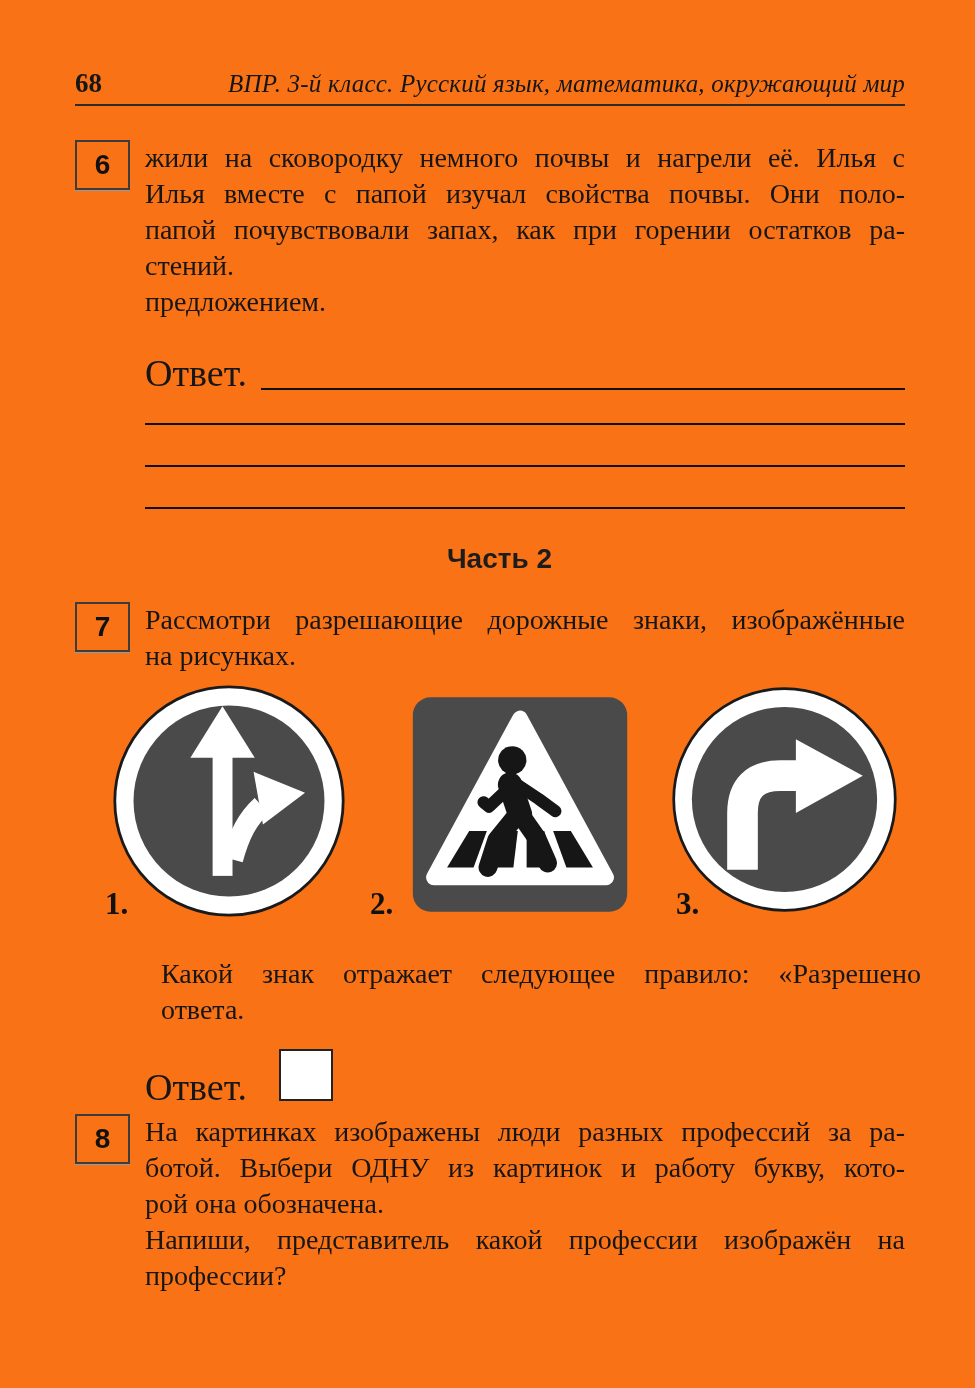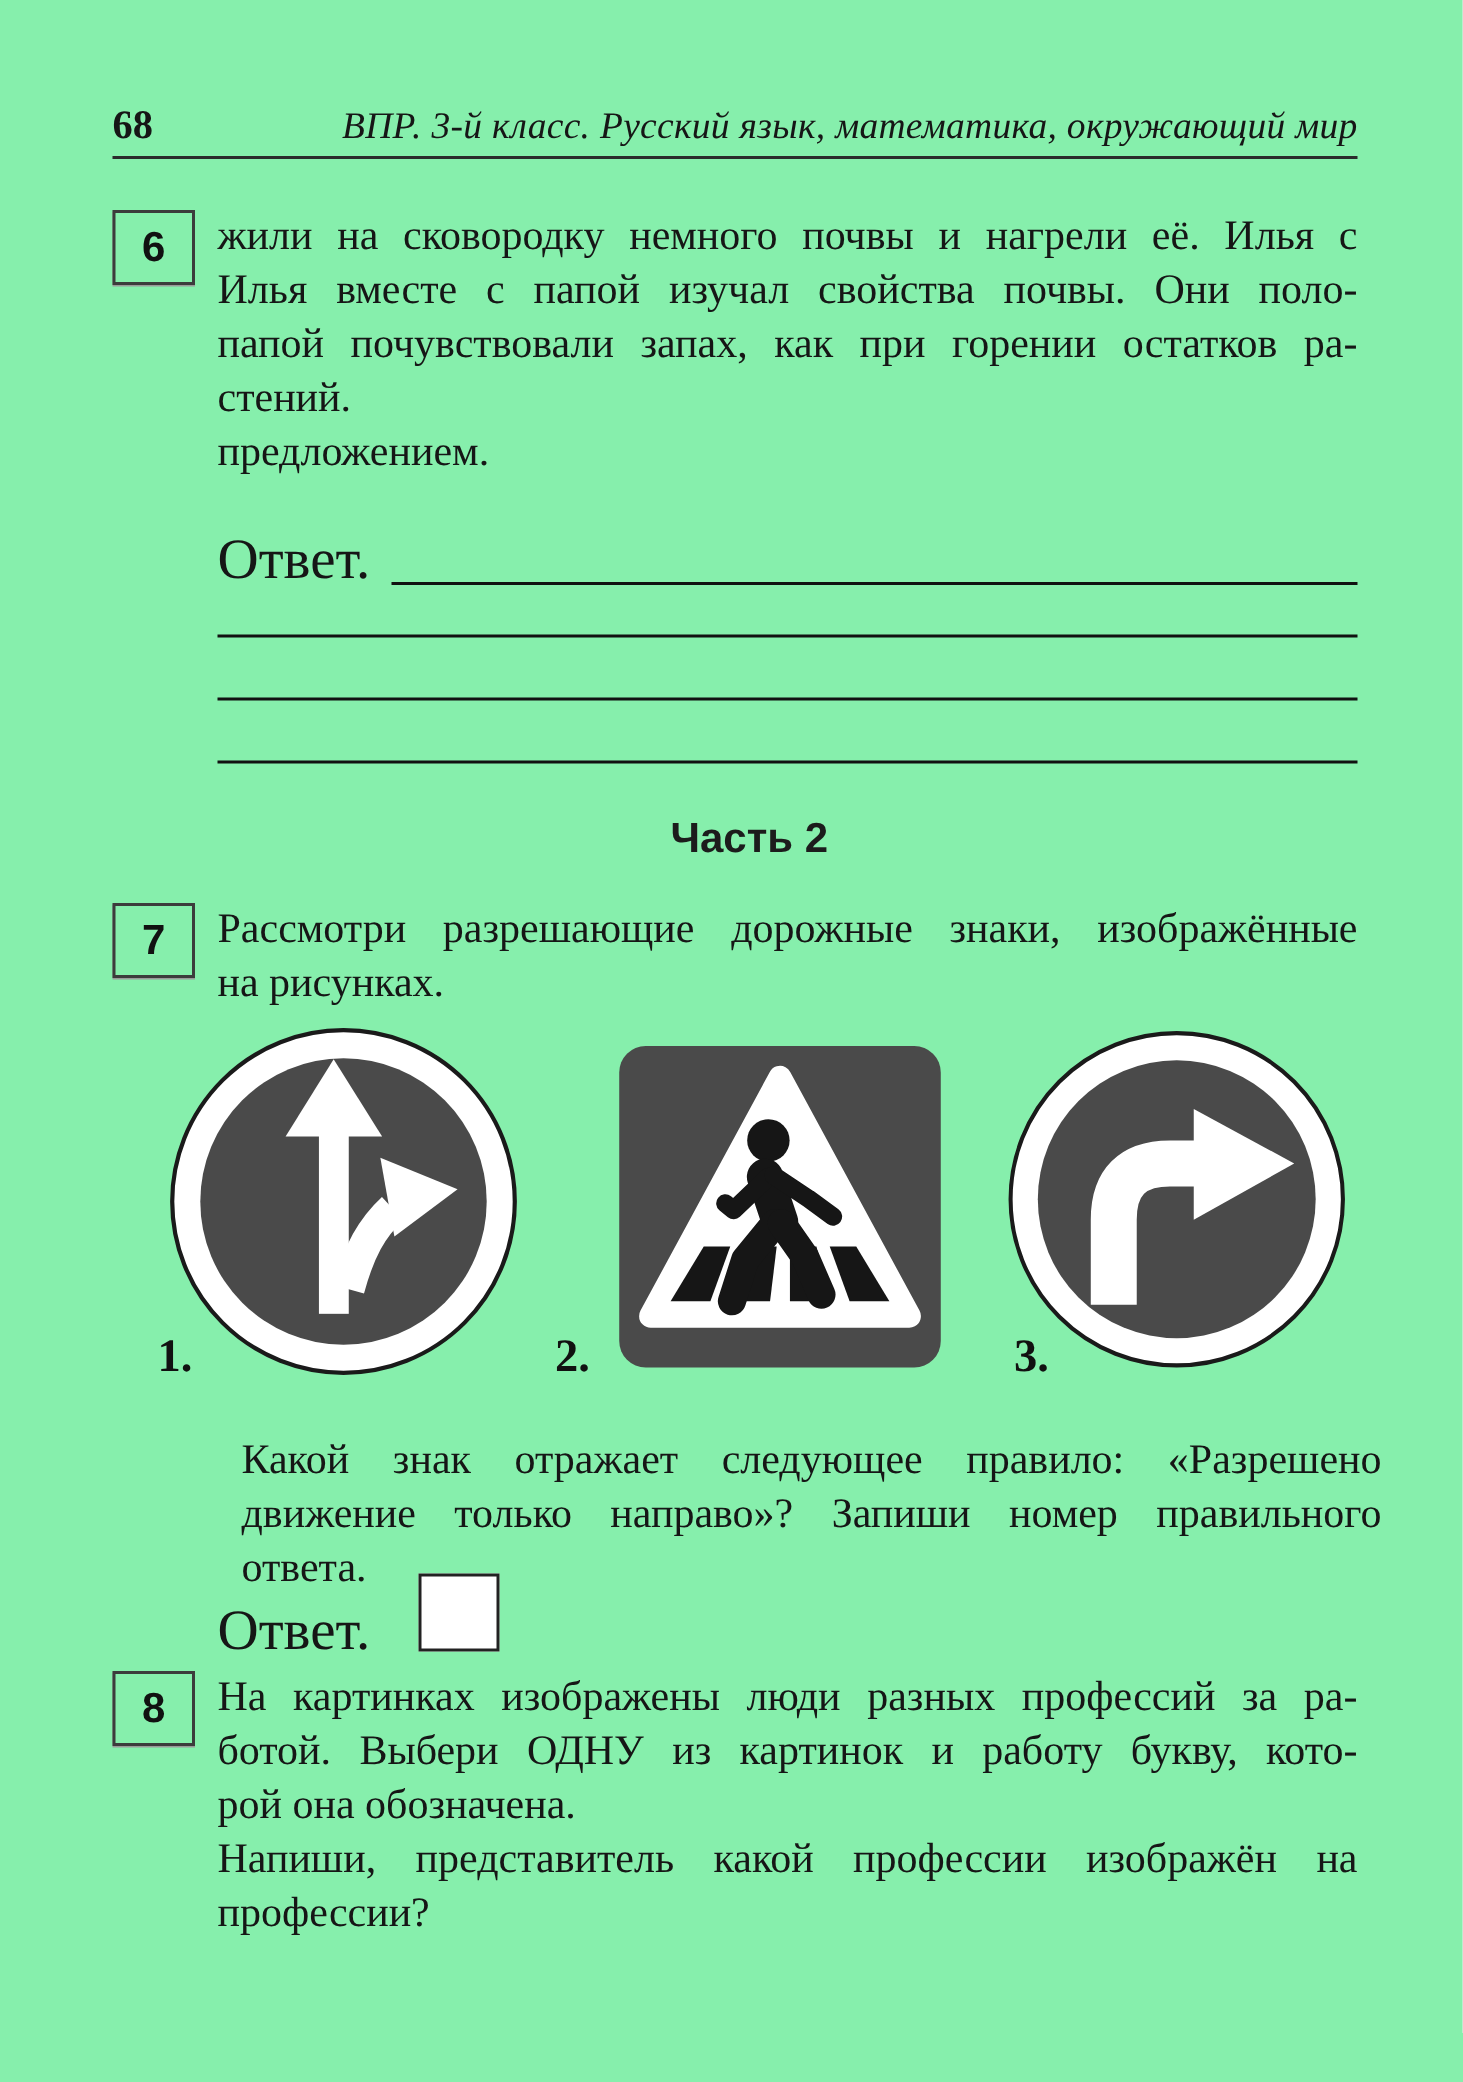--- a/index.html
+++ b/index.html
@@ -1,16 +1,16 @@
 <!DOCTYPE html>
 <html><head>
 <meta charset="utf-8">
 <style>
   html,body{margin:0;padding:0;background:#e9e9e9;}
-  .page{position:relative;width:975px;height:1388px;background:#86efac;margin:0 auto;
+  .page{position:relative;width:975px;height:1388px;background:#f97316;margin:0 auto;
         font-family:"Liberation Serif","DejaVu Serif",serif;color:#161616;overflow:hidden;}
 
   
   .header{position:absolute;left:75px;right:70px;top:68px;display:flex;justify-content:space-between;align-items:baseline;}
   .pagenum{font-weight:bold;font-size:27px;}
   .headtitle{font-style:italic;font-size:25px;letter-spacing:.2px;}
   .rule{position:absolute;left:75px;right:70px;top:104px;height:2px;background:#2b2b2b;}
 
   
   .task{position:absolute;left:75px;width:830px;display:flex;align-items:flex-start;}
@@ -121,21 +121,20 @@
       <polygon points="55,23.5 55,56 84.5,39.5" fill="#ffffff"></polygon>
     </svg>
   </div>
 
   <span class="signlabel" style="left:105px;top:886px">1.</span>
   <span class="signlabel" style="left:370px;top:886px">2.</span>
   <span class="signlabel" style="left:676px;top:886px">3.</span>
 
   <div class="tbody" style="position:absolute;left:145px;top:956px;margin-left:16px">
     <div class="ln j">Какой знак отражает следующее правило: «Разрешено</div>
-    <div class="ln j">движение только направо»? Запиши номер правильного</div>
     <div class="ln l">ответа.</div>
   </div>
 
   <div class="ansbox-row">
     <span class="anslabel" style="line-height:54px">Ответ.</span>
     <span class="ansbox"></span>
   </div>
 
   <section class="task" style="top:1114px">
     <div class="numbox">8</div>

